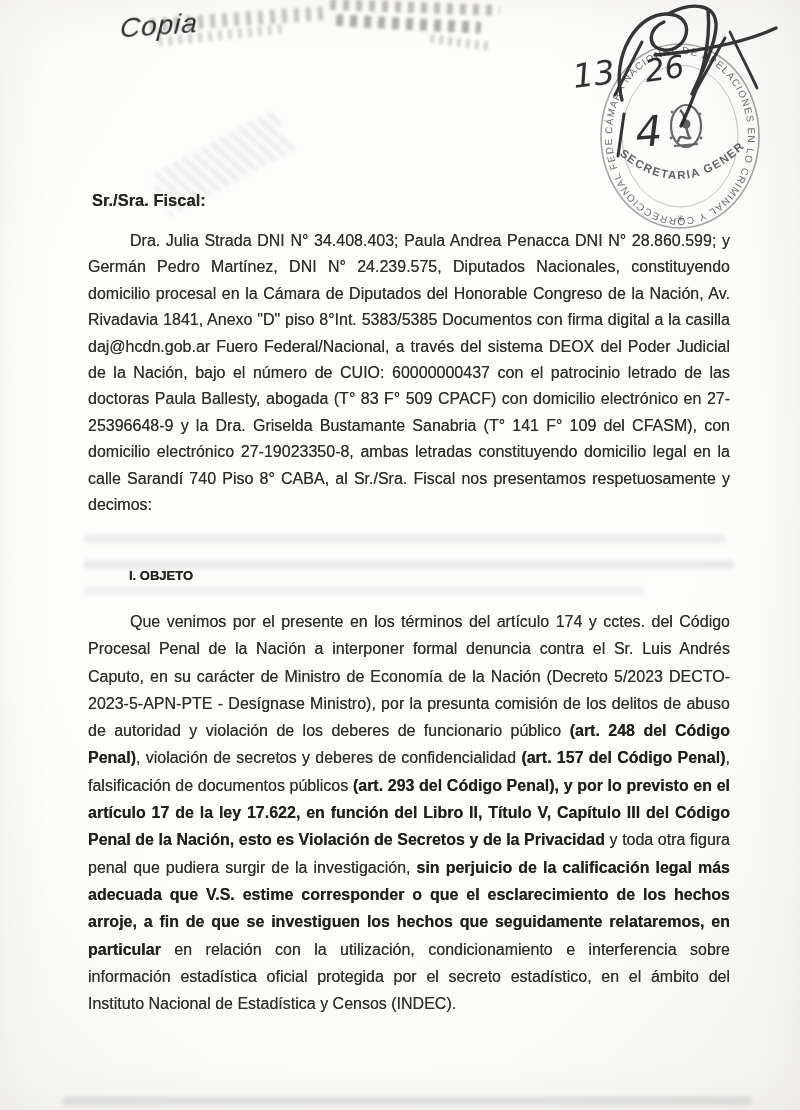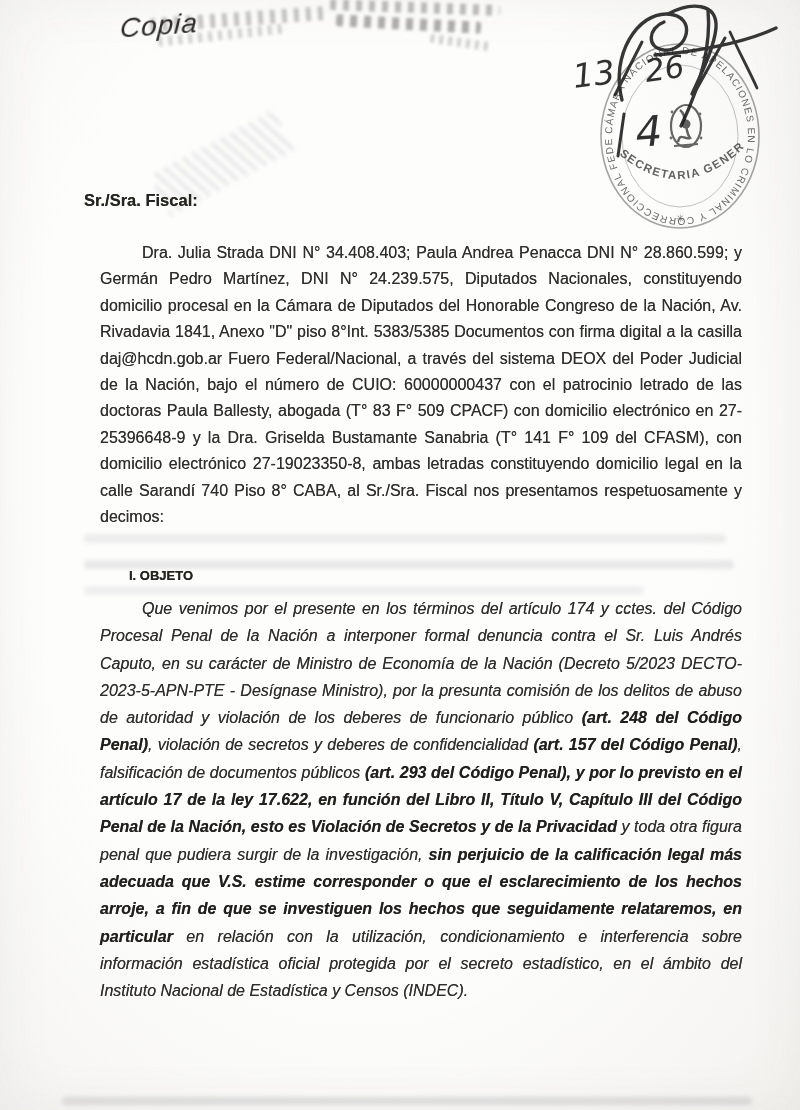--- a/index.html
+++ b/index.html
@@ -11,31 +11,31 @@
     -webkit-font-smoothing:antialiased;
   }
   
   .doc-title{
     position:absolute;left:84px;top:115px;
     font-size:17px;font-weight:bold;letter-spacing:.4px;color:#23221f;
     border-bottom:2.5px solid #2a2926;padding-bottom:1px;
     text-shadow:0 0 .5px rgba(35,34,31,.85);
   }
   .salutation{
-    position:absolute;left:84px;top:191px;
+    position:absolute;left:92px;top:191px;
     font-size:16.5px;font-weight:bold;color:#26251f;
     text-shadow:0 0 .5px rgba(38,37,31,.8);
   }
   .body-par{
-    position:absolute;left:84px;width:642px;margin:16px;
+    position:absolute;left:84px;width:642px;margin:4px;
     font-size:16px;color:#2f2e2b;text-align:justify;text-indent:42px;
     text-shadow:0 0 .55px rgba(47,46,43,.8);
   }
   .par-intro{top:224px;line-height:26.4px;}
-  .par-object{top:579px;line-height:27.3px;font-style:italic;}
+  .par-object{top:604px;line-height:27.3px;}
   .body-par .b{font-weight:bold;color:#21201d;}
   .section-heading{
     position:absolute;left:129px;top:568px;
     font-size:13px;font-weight:bold;color:#23221e;
     text-shadow:0 0 .5px rgba(35,34,30,.85);
   }
   
   .copy-note{
     position:absolute;left:120px;top:10px;
     font-size:28px;font-style:italic;color:#2c2b2a;

